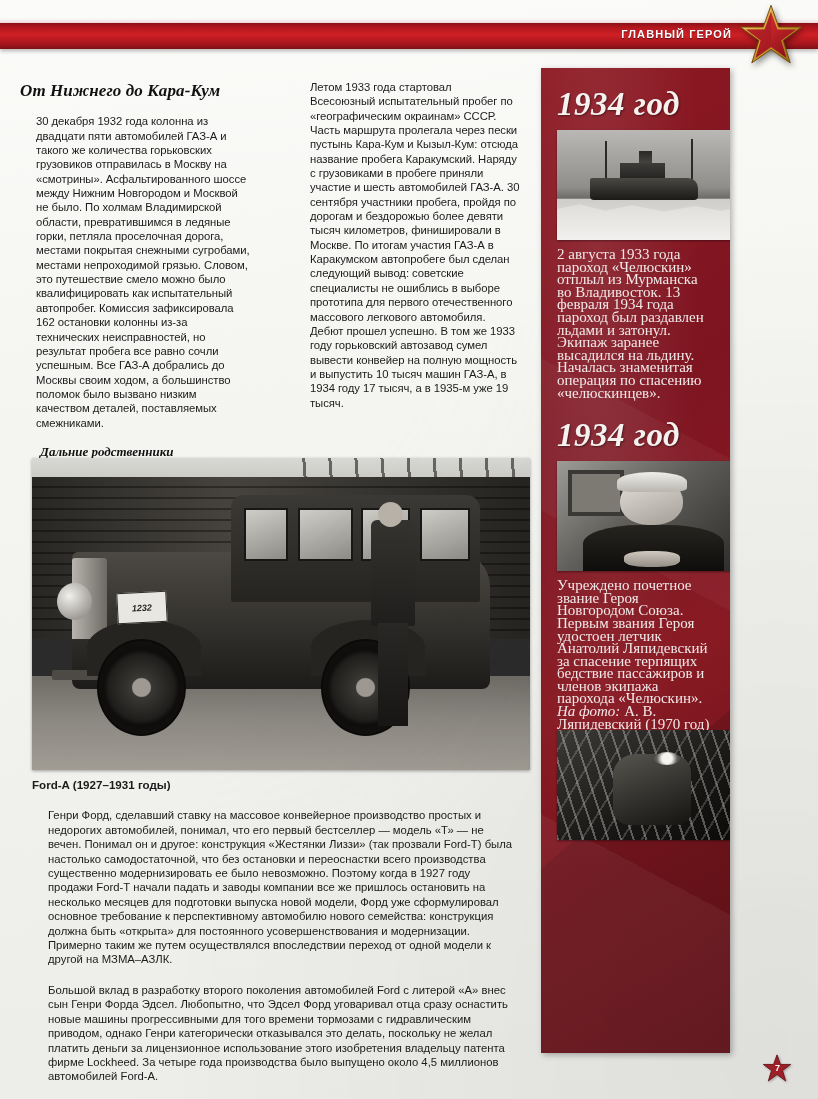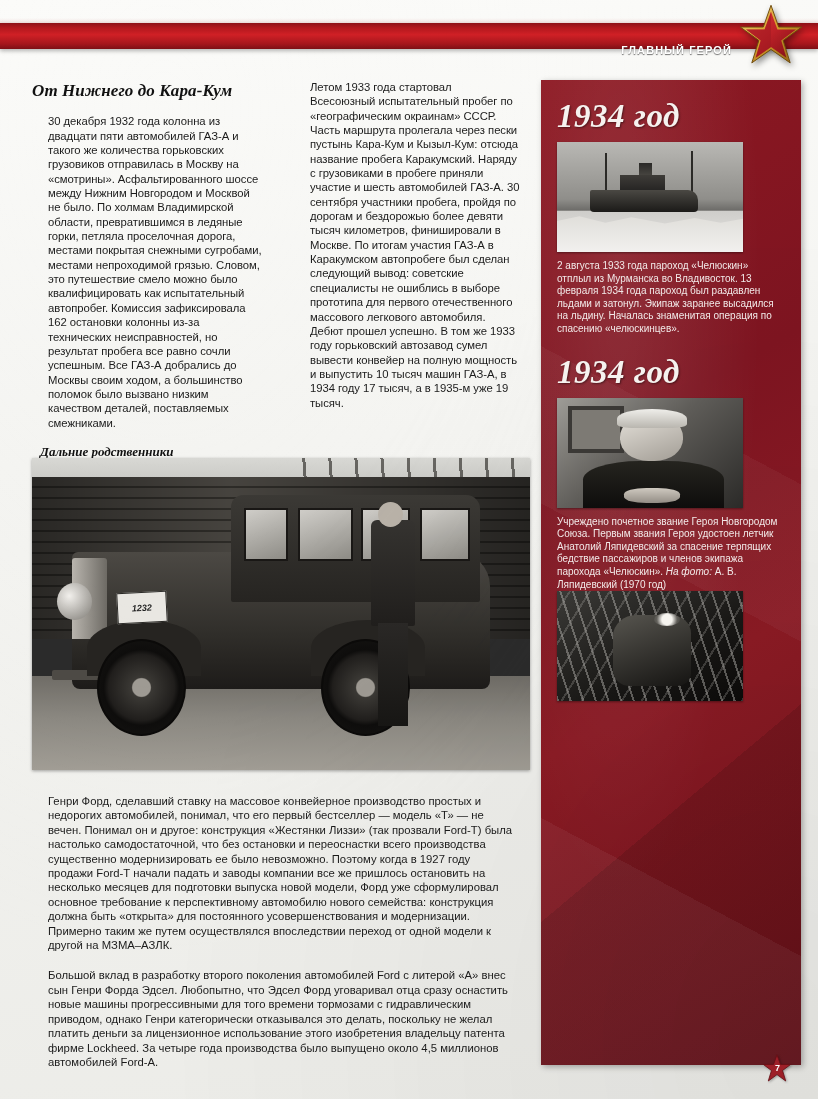--- a/index.html
+++ b/index.html
@@ -23,21 +23,21 @@
     mix-blend-mode: multiply; opacity:.55;
   }
 
   
   .banner {
     position:absolute; left:0; top:23px; width:818px; height:26px;
     background: linear-gradient(180deg,#8d1118 0%,#b2171d 18%,#d02026 45%,#a6161c 80%,#7d0f15 100%);
     box-shadow: 0 2px 4px rgba(0,0,0,.28);
   }
   .banner-label {
-    position:absolute; right:86px; top:21px;
+    position:absolute; right:86px; top:5px;
     color:#fff; font-size:11px; font-weight:bold; letter-spacing:1.1px;
     font-family:"Liberation Sans", sans-serif;
     text-shadow: 0 1px 1px rgba(0,0,0,.55);
     white-space:nowrap;
   }
   .banner-top-hairline {
     position:absolute; left:0; top:18px; width:818px; height:5px;
     background:linear-gradient(180deg,rgba(255,255,255,0) 0%, #e9c9c9 100%);
     opacity:.5;
   }
@@ -55,21 +55,21 @@
     position:absolute; right:38px; bottom:26px;
     color:#fff; font-size:9px; font-weight:bold;
     font-family:"Liberation Sans", sans-serif;
     z-index:5;
   }
 
   
   .col { position:absolute; font-size:11.3px; line-height:14.35px; color:#1b1b1b;
          text-align:left; letter-spacing:-0.05px; }
   .col p { margin:16px; }
-  .col-left  { left:32px;  top:84px; width:248px; }
+  .col-left  { left:20px;  top:84px; width:248px; }
   .col-mid   { left:294px; top:64px; width:242px; }
 
   h2.sec-title {
     font-family:"Liberation Serif", serif;
     font-weight:bold; font-style:italic;
     font-size:17px; color:#111; margin-bottom:6px;
     letter-spacing:.1px;
   }
   h2.sec-title2 {
     position:absolute; left:40px; top:444px;
@@ -136,21 +136,21 @@
               background:linear-gradient(180deg,#2a2826,#171614); }
 
   
   .ford-block { position:absolute; left:32px; top:778px; width:500px;
                 font-size:11.3px; line-height:14.4px; color:#1b1b1b; }
   .ford-title { font-weight:bold; font-size:11.6px; margin-bottom:2px; }
   .ford-block p { margin:16px; }
 
   
   .sidebar {
-    position:absolute; left:541px; top:80px; width:260px; height:985px;
+    position:absolute; left:541px; top:68px; width:189px; height:985px;
     background:
       radial-gradient(ellipse at 30% 20%, rgba(255,255,255,.10), rgba(0,0,0,0) 55%),
       linear-gradient(150deg,#8d1822 0%,#7e1420 35%,#8c1a24 60%,#6d1019 100%);
     box-shadow: 2px 2px 6px rgba(0,0,0,.30);
     overflow:hidden;
   }
   .sidebar::before{
     content:""; position:absolute; inset:0;
     background:
       linear-gradient(28deg, rgba(255,255,255,.05) 0 22%, rgba(0,0,0,0) 22% 50%, rgba(255,255,255,.04) 50% 64%, rgba(0,0,0,0) 64%),
@@ -161,21 +161,21 @@
   .sb-year {
     font-family:"Liberation Serif", serif;
     font-weight:bold; font-style:italic;
     font-size:33px; color:#f6f2ef; line-height:1;
     letter-spacing:.5px;
     text-shadow: 1px 1px 2px rgba(0,0,0,.45);
     margin-top:20px; margin-bottom:9px;
   }
   .sb-photo { width:186px; height:110px; background:#14130f; overflow:hidden; position:relative;
               box-shadow: 0 1px 2px rgba(0,0,0,.4); }
-  .sb-cap { color:#f2e9e8; font-size:10px; line-height:12.6px; margin-top:8px; }
+  .sb-cap { color:#f2e9e8; font-size:15px; line-height:12.6px; margin-top:8px;font-family:Liberation Serif, serif; }
   .sb-cap i { font-style:italic; }
 
   
   .ship-sky { position:absolute; inset:0; background:linear-gradient(180deg,#b9b8b4 0%,#8f8e8a 52%,#6d6c69 62%,#cfcecb 63%,#e6e5e2 100%); }
   .ship-hull { position:absolute; left:18%; top:44%; width:58%; height:20%;
                background:linear-gradient(180deg,#4a4843,#1b1a18); border-radius:2px 10px 4px 4px; }
   .ship-deck { position:absolute; left:34%; top:30%; width:24%; height:16%;
                background:linear-gradient(180deg,#3e3c38,#222120); }
   .ship-stack{ position:absolute; left:44%; top:19%; width:7%; height:13%;
                background:linear-gradient(180deg,#2a2927,#4a4843); }
@@ -267,20 +267,21 @@
     <div class="fender f2"></div>
     <div class="wheel wh1"></div>
     <div class="wheel wh2"></div>
     <div class="plate">1232</div>
     <div class="man-torso"></div>
     <div class="man-head"></div>
     <div class="man-legs"></div>
   </div>
 
   <div class="ford-block">
+    <div class="ford-title">Ford-A (1927–1931 годы)</div>
     <p>Генри Форд, сделавший ставку на массовое конвейерное производство простых и недорогих автомобилей, понимал, что его первый бестселлер — модель «Т» — не вечен. Понимал он и другое: конструкция «Жестянки Лиззи» (так прозвали Ford-T) была настолько самодостаточной, что без остановки и переоснастки всего производства существенно модернизировать ее было невозможно. Поэтому когда в 1927 году продажи Ford-T начали падать и заводы компании все же пришлось остановить на несколько месяцев для подготовки выпуска новой модели, Форд уже сформулировал основное требование к перспективному автомобилю нового семейства: конструкция должна быть «открыта» для постоянного усовершенствования и модернизации. Примерно таким же путем осуществлялся впоследствии переход от одной модели к другой на МЗМА–АЗЛК.</p>
     <p>Большой вклад в разработку второго поколения автомобилей Ford с литерой «А» внес сын Генри Форда Эдсел. Любопытно, что Эдсел Форд уговаривал отца сразу оснастить новые машины прогрессивными для того времени тормозами с гидравлическим приводом, однако Генри категорически отказывался это делать, поскольку не желал платить деньги за лицензионное использование этого изобретения владельцу патента    фирме Lockheed. За четыре года производства было выпущено около 4,5 миллионов автомобилей Ford-A.</p>
   </div>
 
   <div class="sidebar">
     <div class="sb-inner">
 
       <div class="sb-year">1934 год</div>
       <div class="sb-photo">
         <div class="ship-sky"></div>

